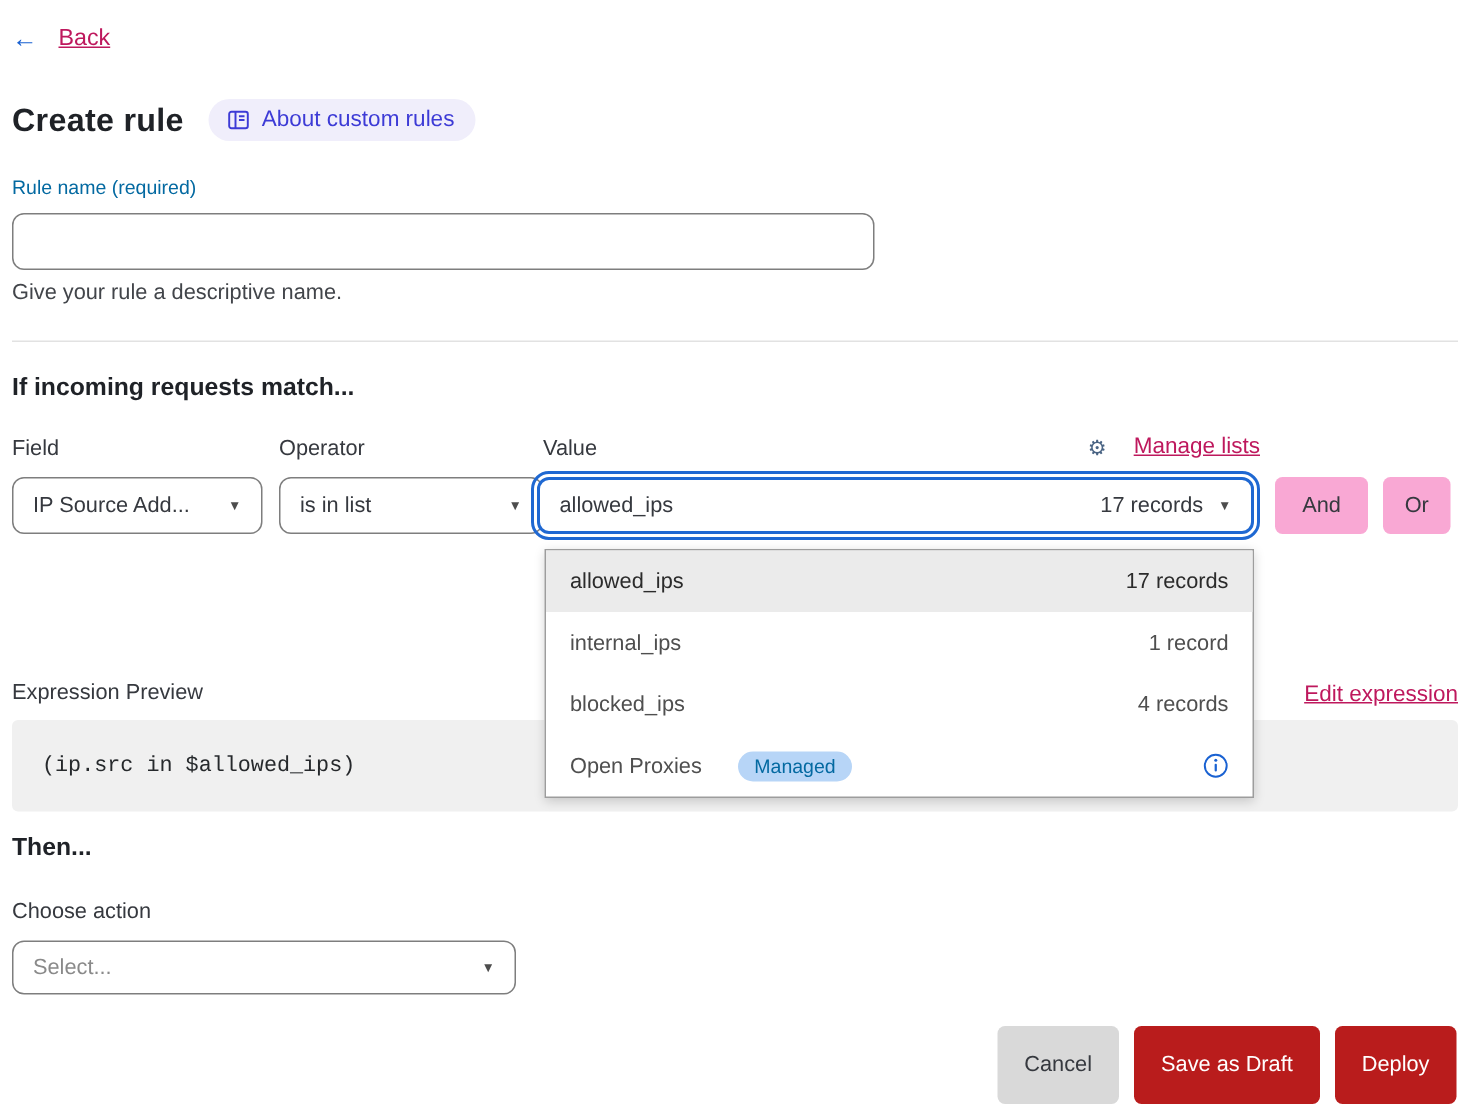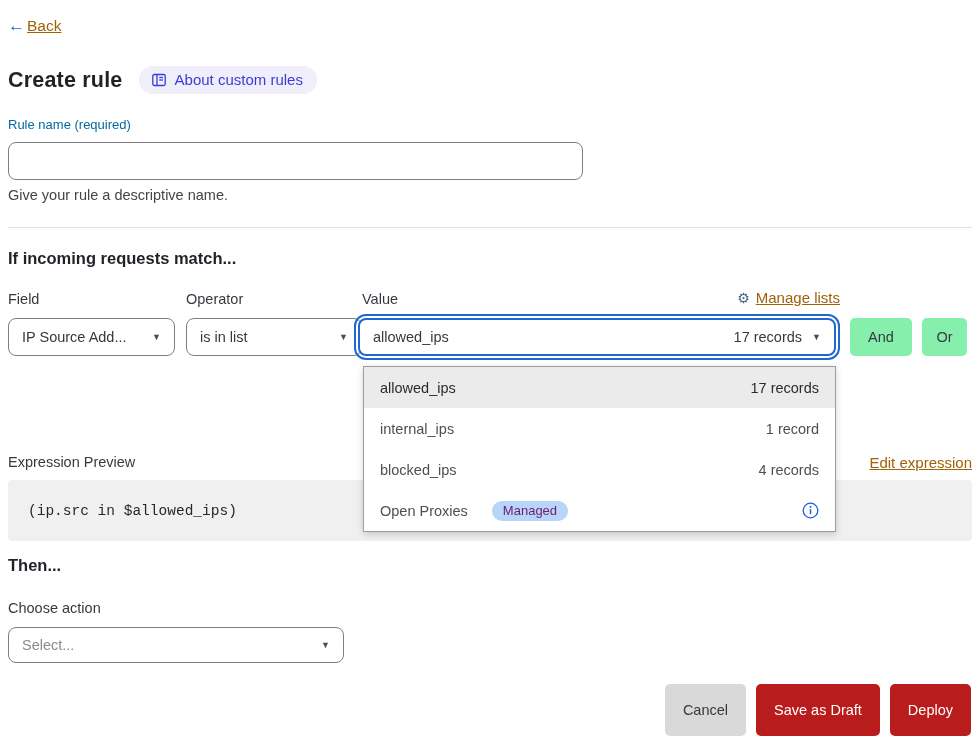--- a/index.html
+++ b/index.html
@@ -8,23 +8,24 @@
     width: 979px; height: 739px;
     font-family: "Liberation Sans", sans-serif;
     font-size: 14.5px;
     color: #36393f;
     position: relative;
     overflow: hidden;
   }
   .abs { position: absolute; }
 
   a.link {
-    color: #a16207;
+    color: #be185d;
     text-decoration: underline;
     cursor: pointer;
+    margin-left: 12px;
   }
 
   
   .back-wrap { top: 16px; left: 8px; font-size: 15.5px; display: flex; align-items: center; gap: 2px; }
   .back-arrow { color: #1a62d2; text-decoration: none; font-size: 17px; }
 
   
   .title-row { top: 66px; left: 8px; display: flex; align-items: center; gap: 16px; }
   .page-title { font-size: 21.5px; font-weight: 700; color: #1f2227; letter-spacing: .2px; }
   .about-pill {
@@ -69,42 +70,42 @@
   .value-select {
     top: 318px; left: 358px; width: 478px; height: 38px;
     border: 2px solid #1f68d2; border-radius: 8px;
     outline: 2px solid #1f68d2; outline-offset: 2px;
     background: #fff; display: flex; align-items: center;
     justify-content: space-between; padding: 0 13px; cursor: pointer;
   }
   .value-select .right-part { display: flex; align-items: center; }
 
   .logic-btn {
-    height: 38px; background: #86efac; color: #36393f;
+    height: 38px; background: #f9a8d4; color: #36393f;
     border: none; border-radius: 5px; font-family: inherit; font-size: 14.5px;
     cursor: pointer;
   }
   .and-btn { top: 318px; left: 850px; width: 62px; }
   .or-btn  { top: 318px; left: 922px; width: 45px; }
 
   
   .dropdown {
     top: 366px; left: 363px; width: 473px;
     background: #fff; border: 1px solid #9d9d9d;
     box-shadow: 0 2px 7px rgba(0,0,0,.18);
     z-index: 10;
   }
   .dropdown-row {
     height: 41px; display: flex; align-items: center; justify-content: space-between;
     padding: 0 16px; color: #4f4f4f; cursor: pointer;
   }
   .dropdown-row.selected { background: #ebebeb; color: #2b2b2b; }
   .dropdown-row .row-left { display: flex; align-items: center; gap: 24px; }
   .managed-badge {
-    background: #b7d5f7; color: #701a75;
+    background: #b7d5f7; color: #0369a1;
     border-radius: 11px; padding: 2px 11px 3px; font-size: 13px;
   }
   .info-glyph { display: flex; align-items: center; cursor: pointer; }
 
   
   .expr-label { top: 454px; left: 8px; }
   .edit-expr { top: 454px; right: 7px; font-size: 15px; }
   .expr-block {
     top: 480px; left: 8px; right: 7px; height: 61px;
     background: #f0f0f0; border-radius: 4px;

